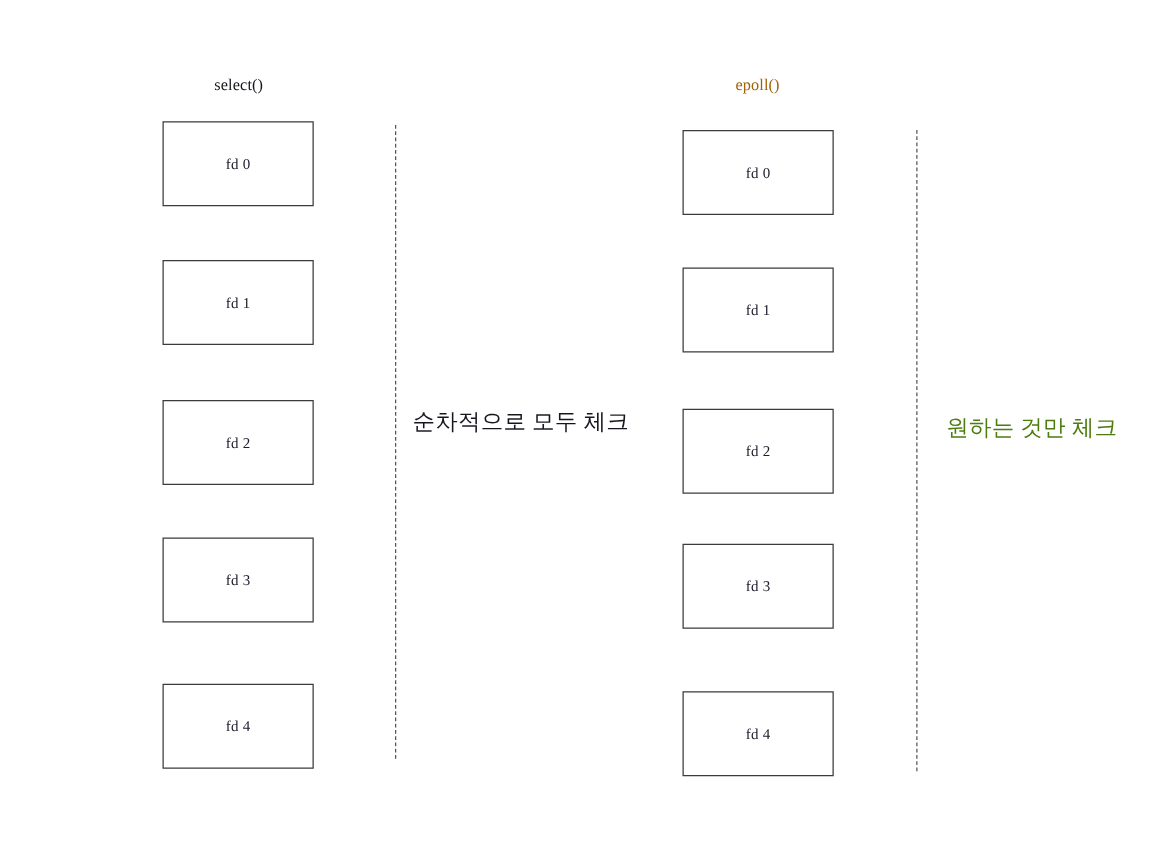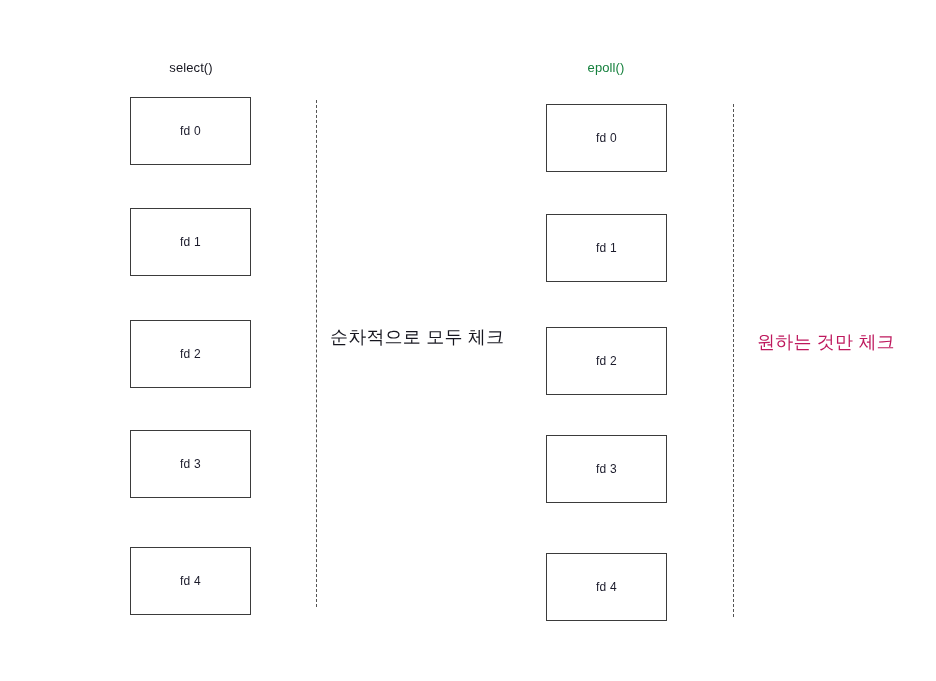--- a/index.html
+++ b/index.html
@@ -13,20 +13,21 @@
     color: #1b1b2b;
     -webkit-font-smoothing: antialiased;
   }
 
   #canvas {
     position: relative;
     width: 936px;
     height: 681px;
     background: #ffffff;
     overflow: hidden;
+    font-family: Liberation Serif, serif;
   }
 
   
   .col-title {
     position: absolute;
     font-size: 13px;
     line-height: 16px;
     color: #16161f;
     white-space: nowrap;
     transform: translateX(-50%);
@@ -86,21 +87,21 @@
     </div>
     <div class="fd-box" style="left: 130px; top: 430px; width: 121px; height: 68px; border-color: rgb(59, 59, 59);">
       <span class="fd-label">fd 3</span>
     </div>
     <div class="fd-box" style="left: 130px; top: 547px; width: 121px; height: 68px; border-color: rgb(59, 59, 59);">
       <span class="fd-label">fd 4</span>
     </div>
   </div>
 
   <div>
-    <div class="col-title" style="left: 606px; top: 60px; color: #15803d; text-align: center;">epoll()</div>
+    <div class="col-title" style="left: 606px; top: 60px; color: #a16207; text-align: center;">epoll()</div>
     <div class="fd-box" style="left: 546px; top: 104px; width: 121px; height: 68px; border-color: rgb(59, 59, 59);">
       <span class="fd-label">fd 0</span>
     </div>
     <div class="fd-box" style="left: 546px; top: 214px; width: 121px; height: 68px; border-color: rgb(59, 59, 59);">
       <span class="fd-label">fd 1</span>
     </div>
     <div class="fd-box" style="left: 546px; top: 327px; width: 121px; height: 68px; border-color: rgb(59, 59, 59);">
       <span class="fd-label">fd 2</span>
     </div>
     <div class="fd-box" style="left: 546px; top: 435px; width: 121px; height: 68px; border-color: rgb(59, 59, 59);">
@@ -108,15 +109,15 @@
     </div>
     <div class="fd-box" style="left: 546px; top: 553px; width: 121px; height: 68px; border-color: rgb(59, 59, 59);">
       <span class="fd-label">fd 4</span>
     </div>
   </div>
 
   <div class="divider" style="left: 316px; top: 100px; height: 507px; border-left-color: rgb(85, 85, 85);"></div>
   <div class="divider" style="left: 733px; top: 104px; height: 513px; border-left-color: rgb(85, 85, 85);"></div>
 
   <div class="annotation" style="left: 330px; top: 329px; color: rgb(22, 22, 31);">순차적으로 모두 체크</div>
-  <div class="annotation" style="left: 757px; top: 334px; color: #be185d;">원하는 것만 체크</div>
+  <div class="annotation" style="left: 757px; top: 334px; color: #4d7c0f;">원하는 것만 체크</div>
 
 </div>
 
 </body></html>

